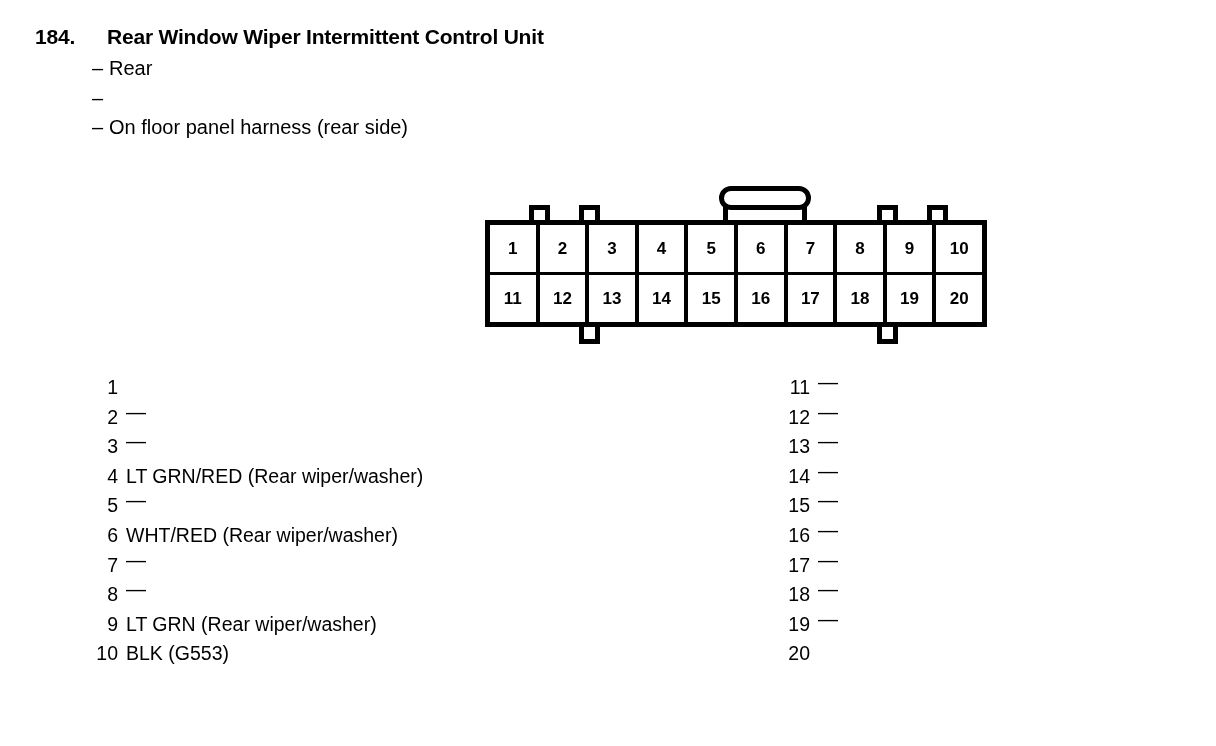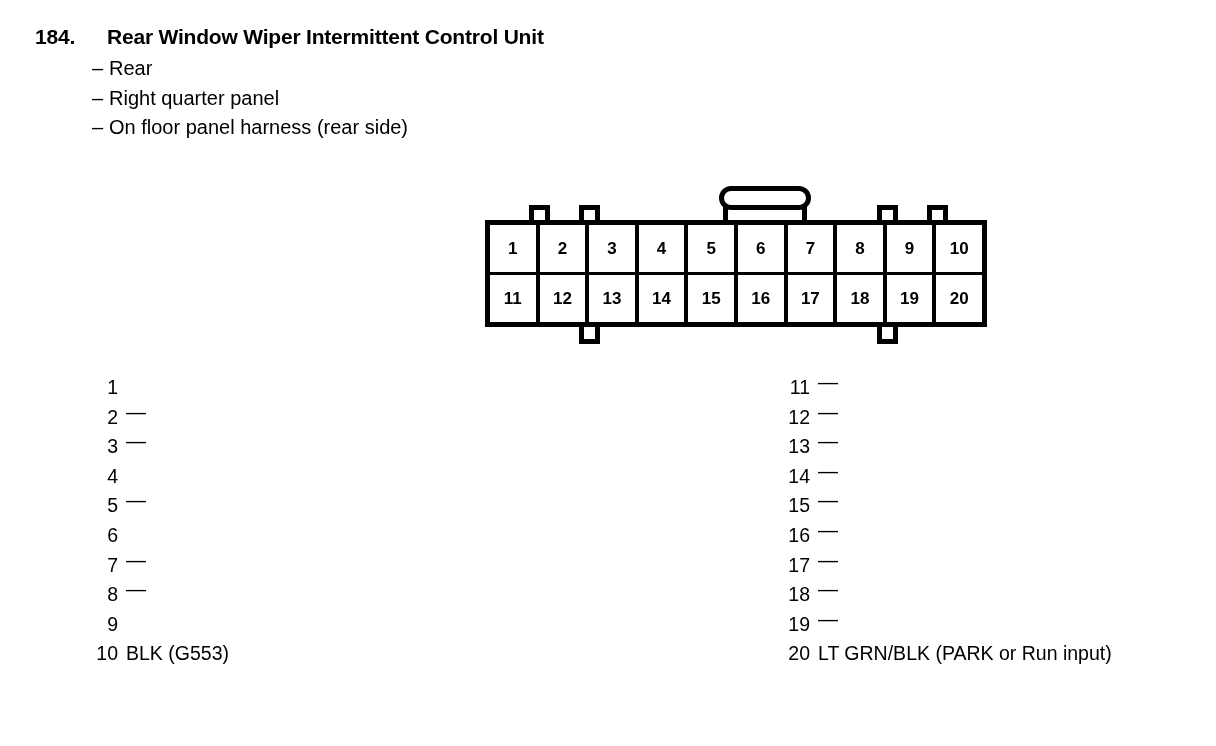--- a/index.html
+++ b/index.html
@@ -173,21 +173,20 @@
   </div>
 </div>
 
 <ul id="subtitle-list">
   <li>
     <span class="sub-dash">–</span>
     <span>Rear</span>
   </li>
   <li>
     <span class="sub-dash">–</span>
-    <span>Right quarter panel</span>
   </li>
   <li>
     <span class="sub-dash">–</span>
     <span>On floor panel harness (rear side)</span>
   </li>
 </ul>
 
 <div id="connector">
 
   <div id="connector-latch"></div>
@@ -237,38 +236,41 @@
   <div class="legend-row">
     <span class="legend-num">2</span>
     <span class="legend-desc blank">—</span>
   </div>
   <div class="legend-row">
     <span class="legend-num">3</span>
     <span class="legend-desc blank">—</span>
   </div>
   <div class="legend-row">
     <span class="legend-num">4</span>
+    <span class="legend-desc">LT GRN/RED (Rear wiper/washer)</span>
   </div>
   <div class="legend-row">
     <span class="legend-num">5</span>
     <span class="legend-desc blank">—</span>
   </div>
   <div class="legend-row">
     <span class="legend-num">6</span>
+    <span class="legend-desc">WHT/RED (Rear wiper/washer)</span>
   </div>
   <div class="legend-row">
     <span class="legend-num">7</span>
     <span class="legend-desc blank">—</span>
   </div>
   <div class="legend-row">
     <span class="legend-num">8</span>
     <span class="legend-desc blank">—</span>
   </div>
   <div class="legend-row">
     <span class="legend-num">9</span>
+    <span class="legend-desc">LT GRN (Rear wiper/washer)</span>
   </div>
   <div class="legend-row">
     <span class="legend-num">10</span>
     <span class="legend-desc">BLK (G553)</span>
   </div>
 </div>
 
 <div class="legend-col" id="legend-right">
   <div class="legend-row">
     <span class="legend-num">11</span>
@@ -301,15 +303,14 @@
   <div class="legend-row">
     <span class="legend-num">18</span>
     <span class="legend-desc blank">—</span>
   </div>
   <div class="legend-row">
     <span class="legend-num">19</span>
     <span class="legend-desc blank">—</span>
   </div>
   <div class="legend-row">
     <span class="legend-num">20</span>
-    <span class="legend-desc">LT GRN/BLK (PARK or Run input)</span>
   </div>
 </div>
 
 </body></html>

